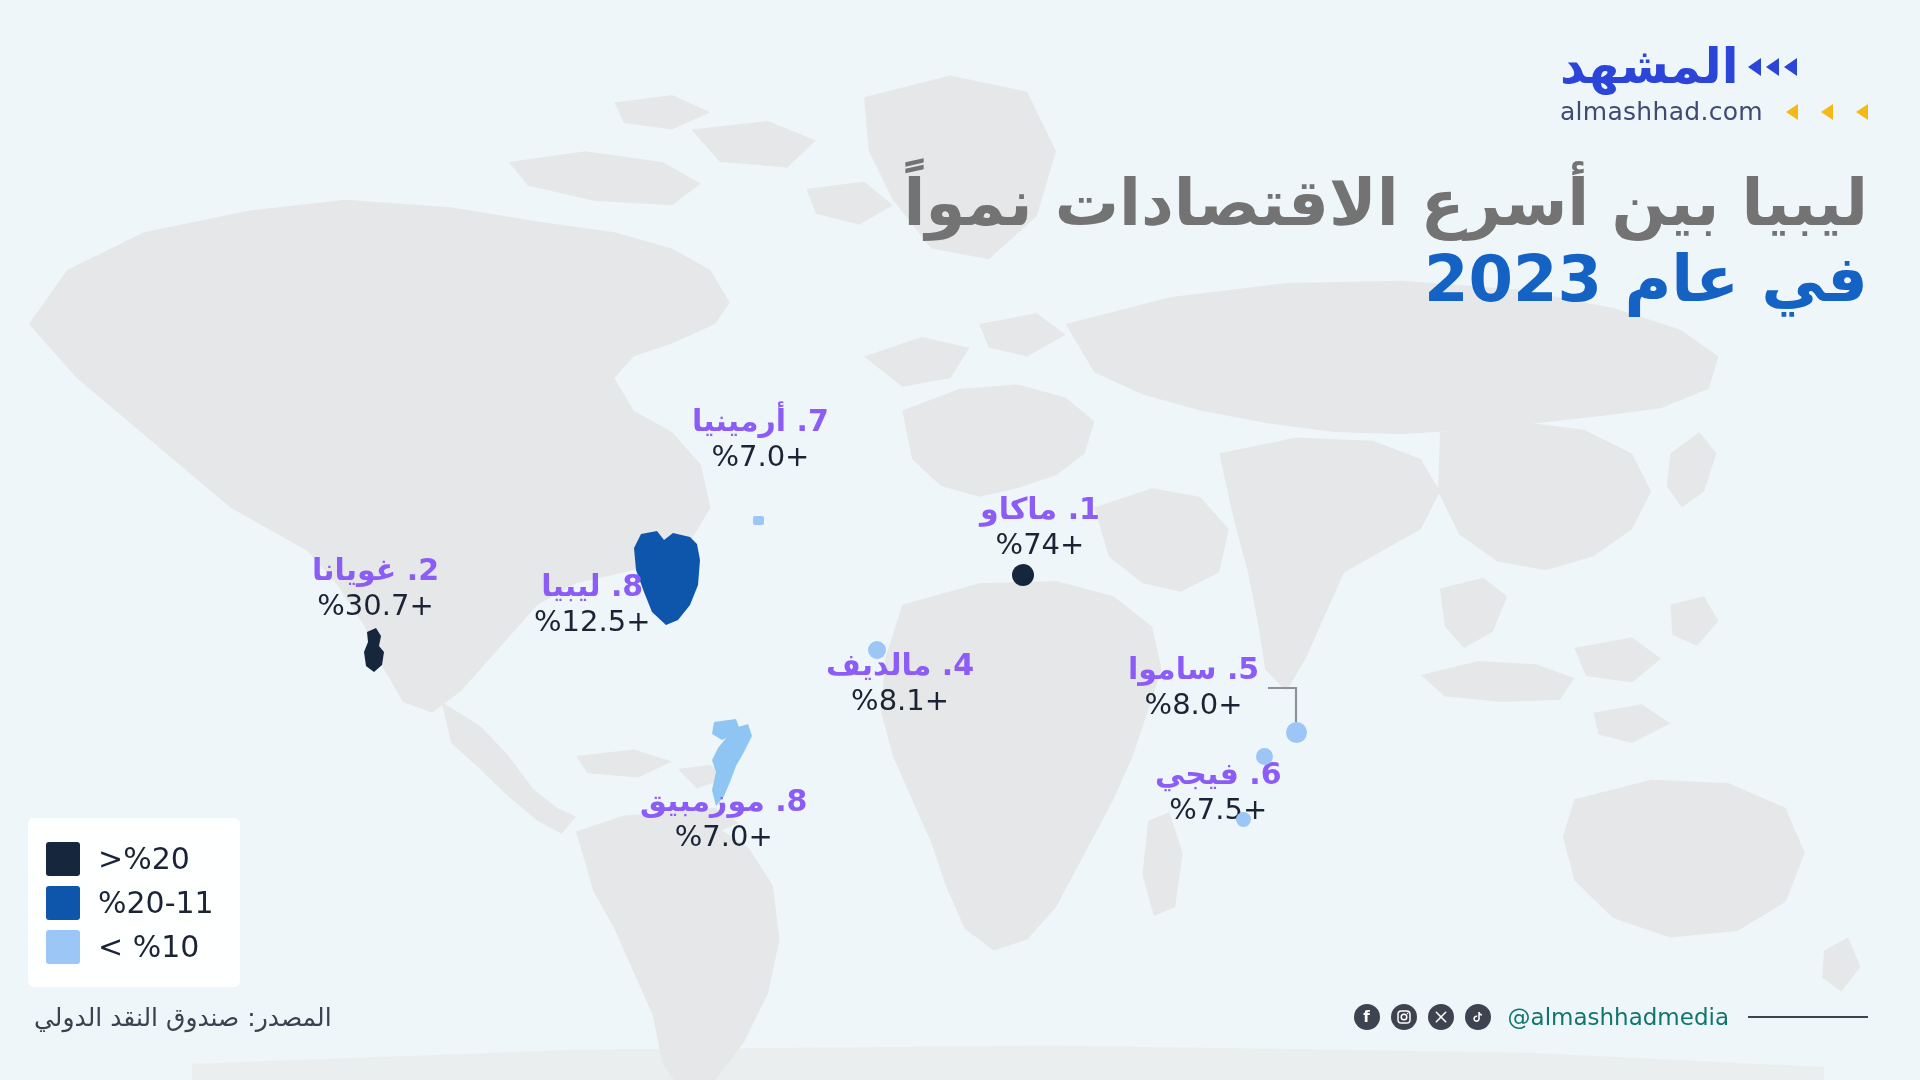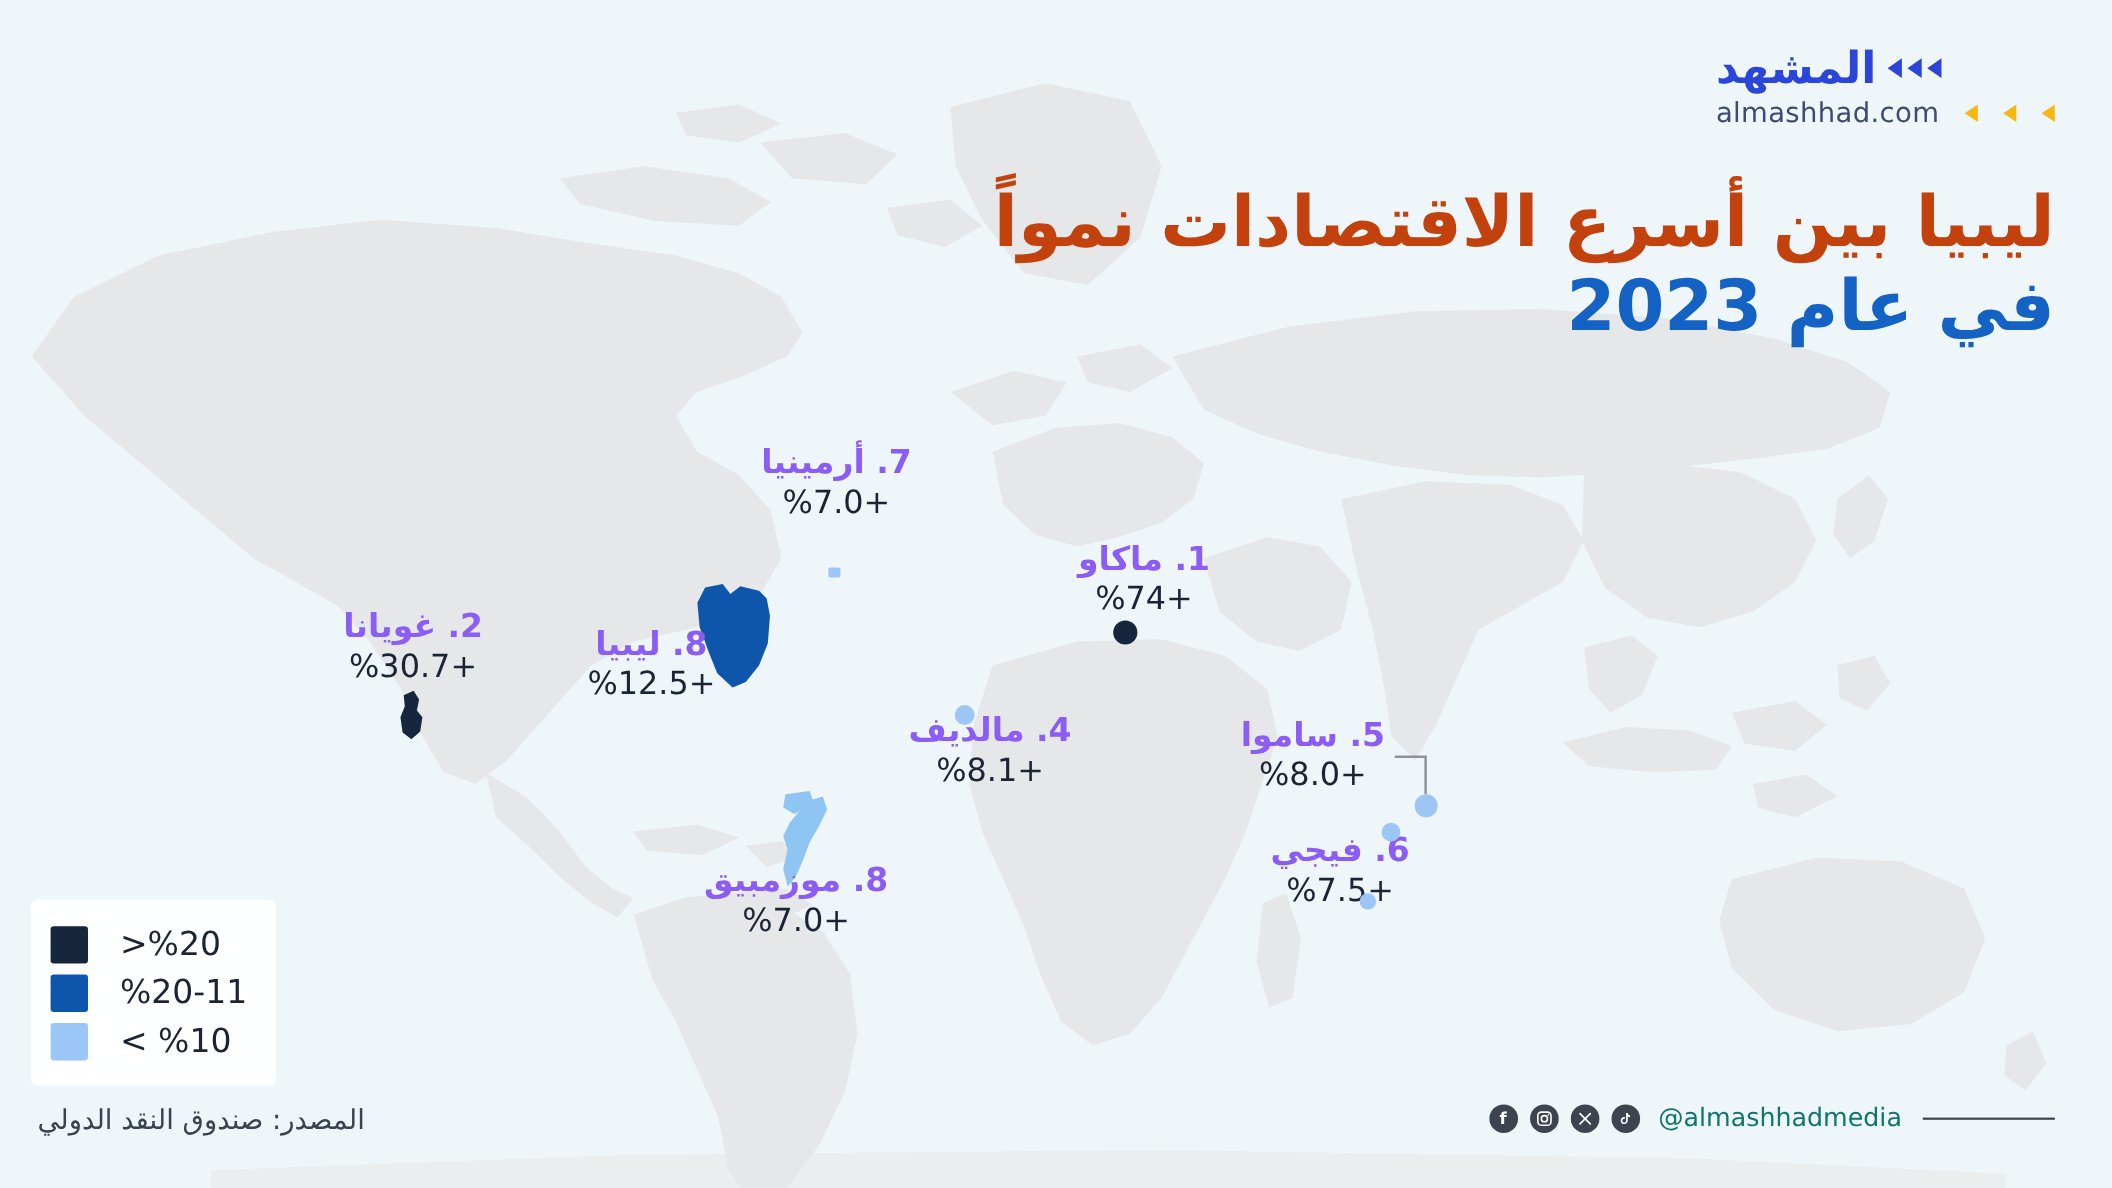--- a/index.html
+++ b/index.html
@@ -14,48 +14,48 @@
 
   
   #worldmap{position:absolute;left:0;top:0;width:1920px;height:1080px;}
   #worldmap svg{position:absolute;left:0;top:0;}
 
   
   .logo-wrap{position:absolute;right:52px;top:42px;text-align:right;}
   .logo-mark{display:flex;align-items:center;justify-content:flex-end;gap:10px;}
   .logo-word{
     font-family:"DejaVu Sans","Liberation Sans",sans-serif;
-    font-size:40px;font-weight:bold;color:#2a45d8;letter-spacing:-2px;
+    font-size:49px;font-weight:bold;color:#2a45d8;letter-spacing:-2px;
     line-height:1;
   }
   .logo-tri-row{display:flex;gap:5px;align-items:center;}
   .tri{width:0;height:0;border-top:9px solid transparent;border-bottom:9px solid transparent;
        border-right:13px solid #2a45d8;}
   .logo-sub{display:flex;align-items:center;justify-content:flex-end;gap:23px;margin-top:6px;}
   .tri-y{width:0;height:0;border-top:8px solid transparent;border-bottom:8px solid transparent;
          border-right:12px solid #f5b916;}
   .logo-url{font-size:25px;color:#3f4b73;letter-spacing:.3px;direction:ltr;}
 
   
   .headline{position:absolute;right:52px;top:168px;text-align:right;direction:rtl;}
-  .headline .l1{font-size:64px;font-weight:bold;color:#c2410c;line-height:1.12;white-space:nowrap;}
+  .headline .l1{font-size:64px;font-weight:bold;color:#737373;line-height:1.12;white-space:nowrap;}
   .headline .l2{font-size:64px;font-weight:bold;color:#1362c4;line-height:1.12;white-space:nowrap;margin-top:4px;text-align:right;}
 
   
   .clabel{position:absolute;text-align:center;direction:rtl;white-space:nowrap;}
   .clabel .name{font-size:30px;font-weight:bold;color:#8b5cf6;line-height:1.15;}
   .clabel .val{font-size:29px;color:#1b2435;line-height:1.2;direction:ltr;}
 
   
   .dot{position:absolute;border-radius:50%;}
 
   
   .legend{position:absolute;left:28px;top:818px;background:rgba(255,255,255,.93);
           border-radius:6px;padding:14px 26px 14px 18px;}
-  .legend-row{display:flex;align-items:center;gap:29px;margin:9px 0;direction:ltr;}
+  .legend-row{display:flex;align-items:center;gap:18px;margin:9px 0;direction:ltr;}
   .swatch{width:34px;height:34px;border-radius:3px;flex:0 0 auto;}
   .legend-txt{font-size:30px;color:#1b2435;direction:ltr;}
 
   
   .source{position:absolute;left:34px;top:1003px;font-size:25px;color:#39424f;direction:rtl;}
   .social{position:absolute;right:52px;top:1004px;display:flex;align-items:center;gap:11px;direction:ltr;}
   .sicon{width:26px;height:26px;border-radius:50%;background:#3d4450;color:#fff;
          display:flex;align-items:center;justify-content:center;font-size:15px;font-weight:bold;line-height:1;}
   .handle{font-size:23px;color:#0f766e;margin-left:6px;direction:ltr;}
   .rule{width:120px;height:2px;background:#3d4450;margin-left:8px;}

